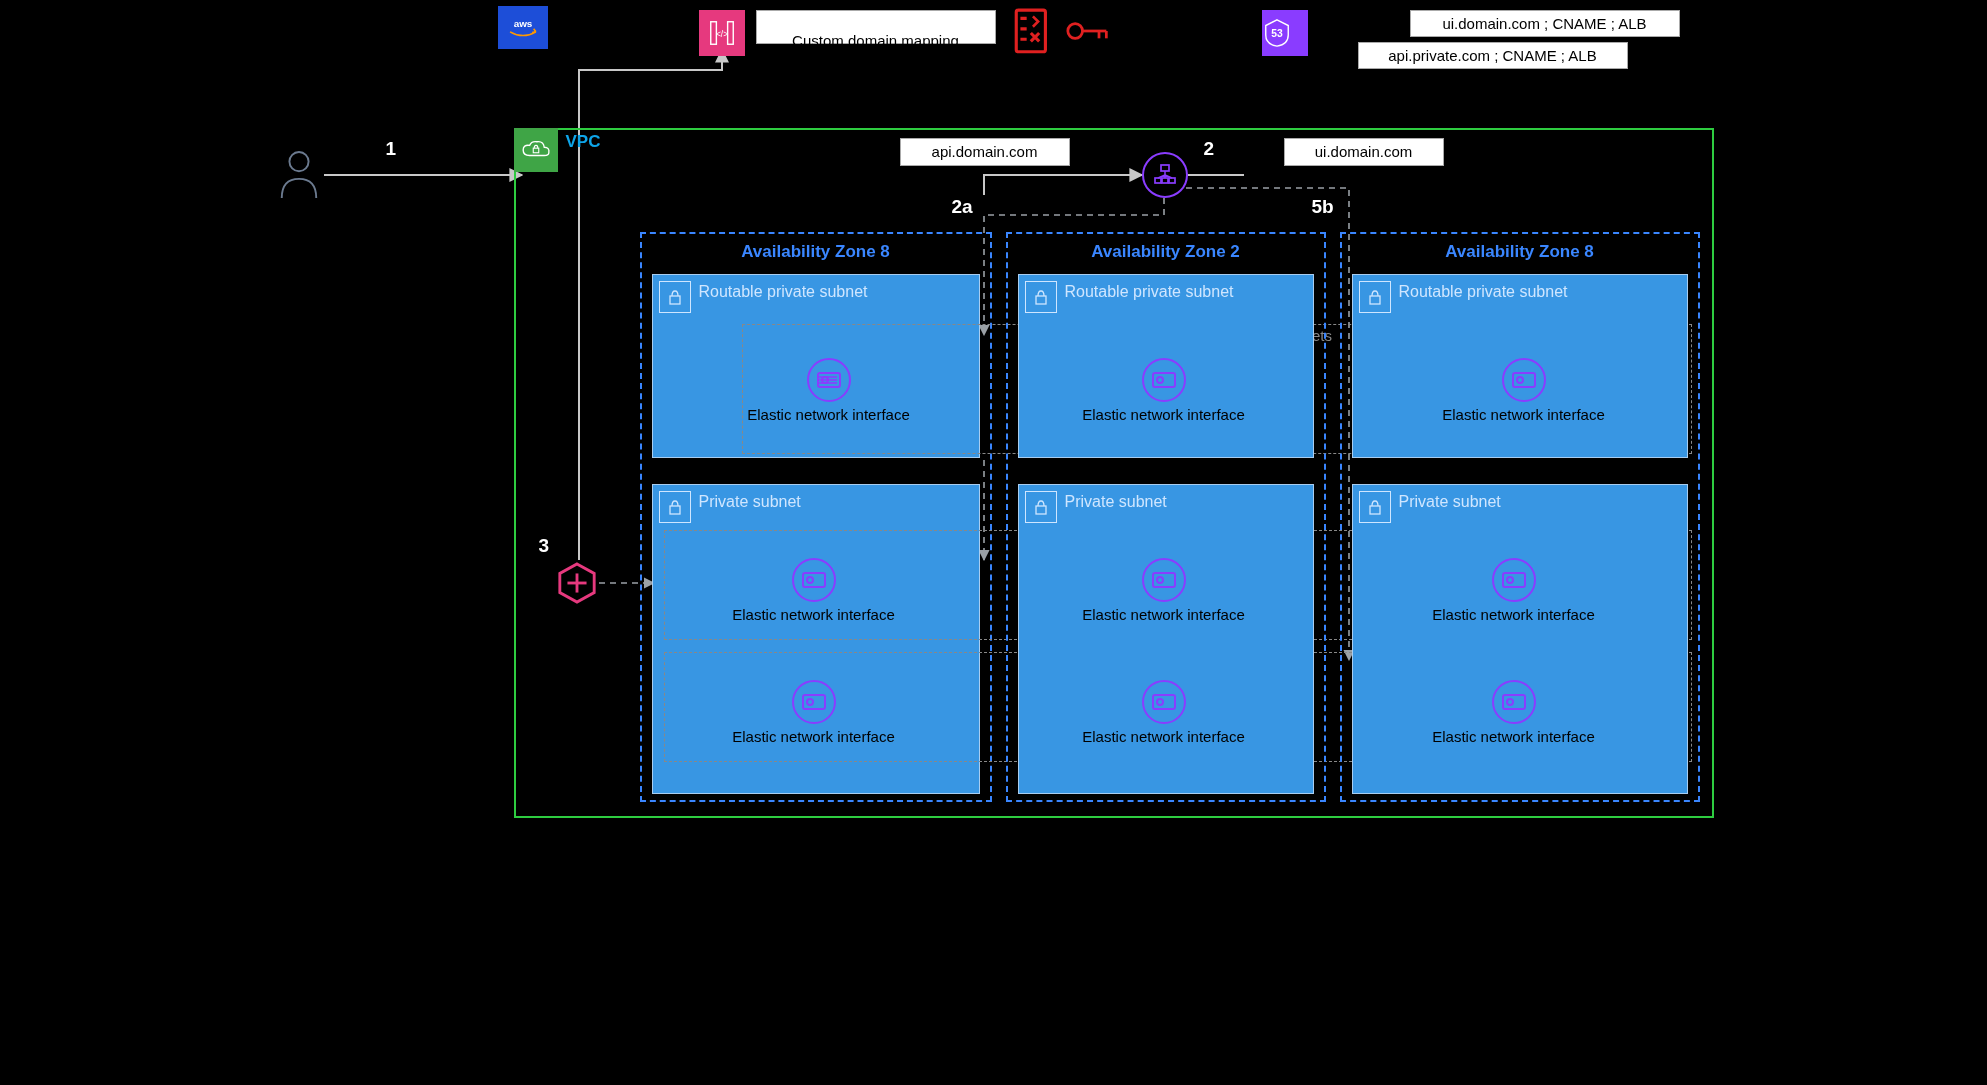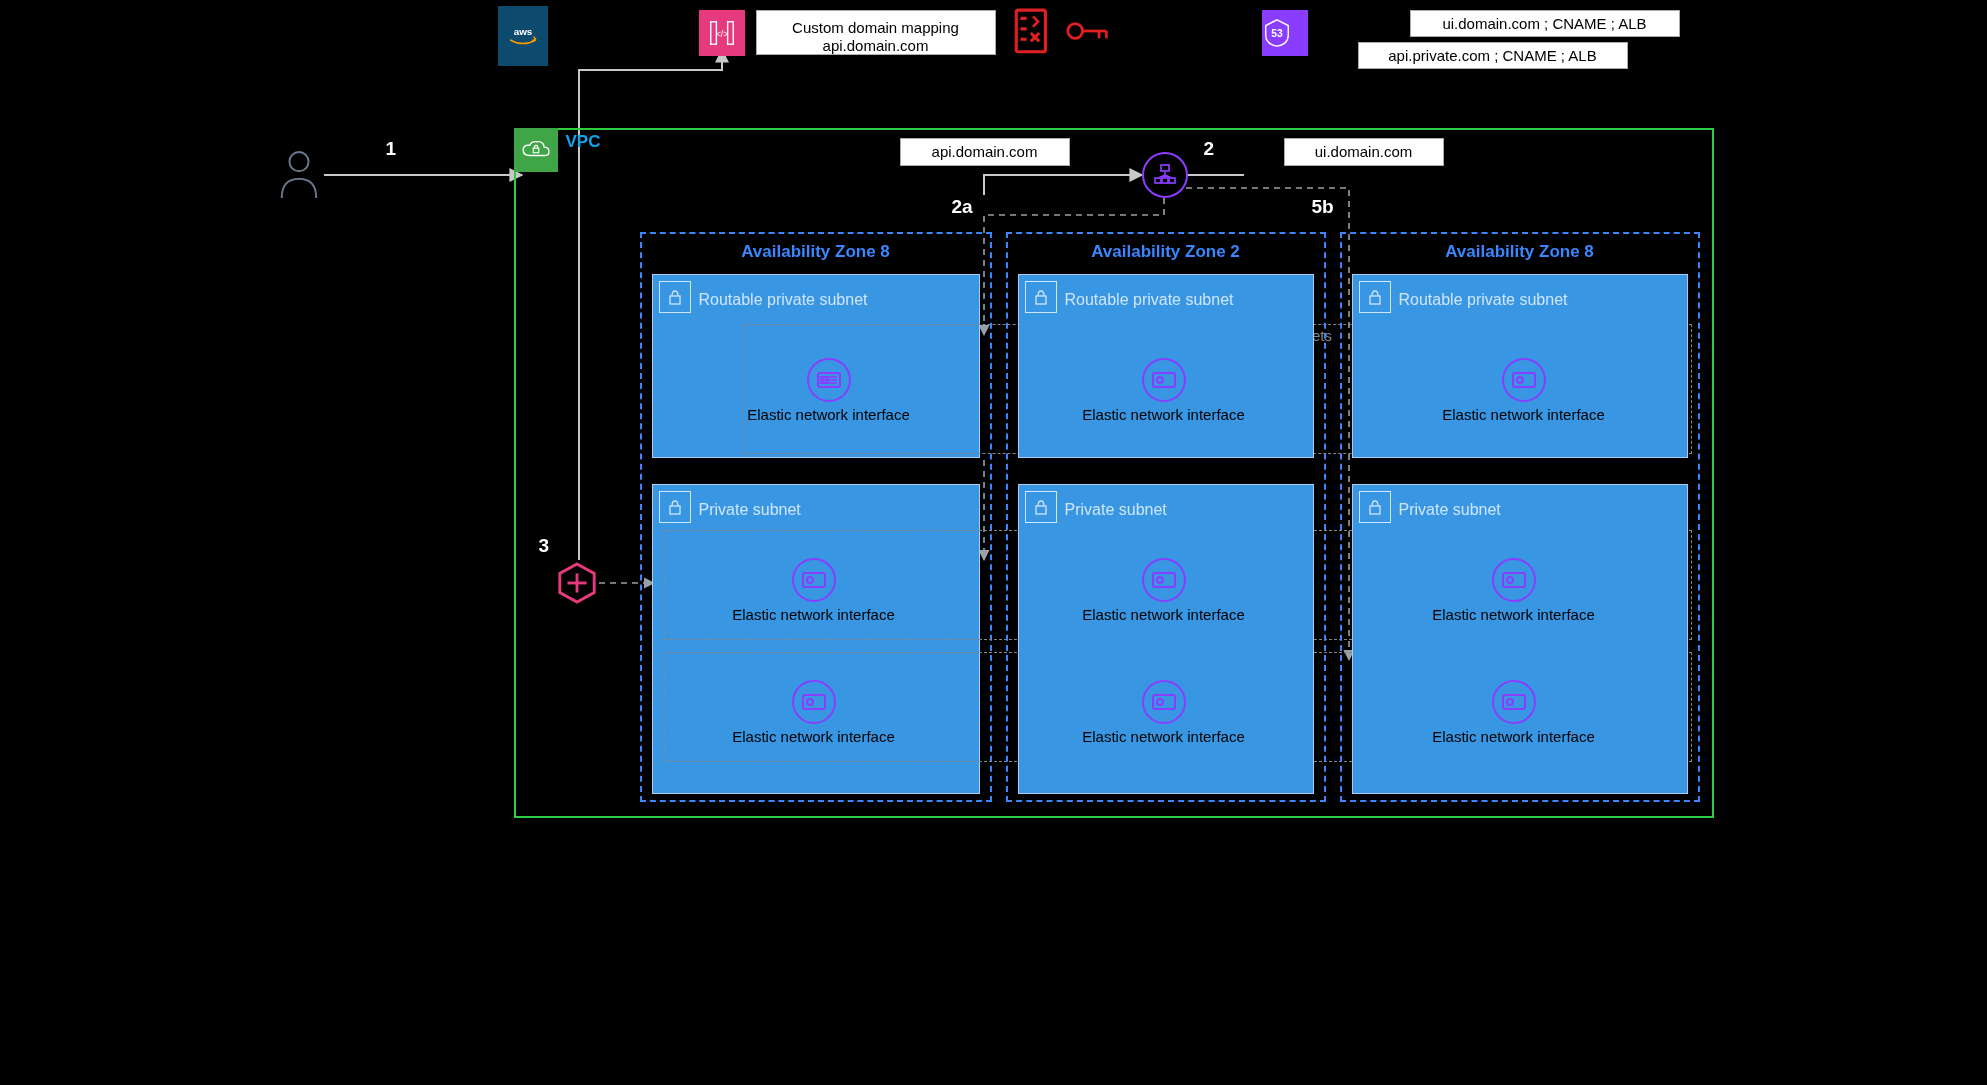--- a/index.html
+++ b/index.html
@@ -2,21 +2,21 @@
 <html><head>
 <meta charset="utf-8">
 <style>
   html,body{margin:0;padding:0;background:#000;color:#fff;font-family:Arial,Helvetica,sans-serif;font-size:15px}
   #stage{position:relative;width:1520px;height:830px;margin:0 auto;background:#000;overflow:hidden}
   .abs{position:absolute;box-sizing:border-box}
   .whitebox{background:#fff;color:#000;border:1px solid #aaa;padding:4px 8px;text-align:center}
   .az-title{color:#3a86ff;font-weight:bold;font-size:17px;text-align:center}
   .az-box{border:2px dashed #3a86ff;background:transparent}
   .subnet-box{background:#3896e3;border:1px solid #a8cdf0}
-  .subnet-title{color:#cfe6ff;font-size:16px;padding:16px 0 0 46px}
+  .subnet-title{color:#cfe6ff;font-size:16px;padding:8px 0 0 46px}
   .lock-icon-box{position:absolute;left:6px;top:6px;width:30px;height:30px;border:1.5px solid #cfe6ff;display:flex;align-items:center;justify-content:center}
   .lock-icon-box svg{width:14px;height:18px}
   .tg-box{border:1px dashed #888}
   .tg-label{color:#888;font-size:15px;text-align:center;position:absolute;width:100%;top:2px;left:0}
   .eni-circle{width:40px;height:40px;border:2.5px solid #8a3cff;border-radius:50%;display:flex;align-items:center;justify-content:center;margin:0 auto}
   .eni-circle svg{width:24px;height:16px}
   .eni-label{color:#000;font-size:15px;text-align:center;margin-top:4px}
   .eni-block{text-align:center}
   .step{font-weight:bold;font-size:19px;color:#fff}
   .vpc-border{border:2px solid #2ecc40}
@@ -47,37 +47,37 @@
 
     <line x1="750" y1="460" x2="750" y2="560" stroke="#9aa0a6" stroke-width="1.6" stroke-dasharray="6 5" marker-end="url(#arrow-dash)"></line>
 
     <polyline points="952,188 1115,188 1115,660" fill="none" stroke="#9aa0a6" stroke-width="1.6" stroke-dasharray="6 5" marker-end="url(#arrow-dash)"></polyline>
 
     <line x1="365" y1="583" x2="420" y2="583" stroke="#9aa0a6" stroke-width="1.6" stroke-dasharray="6 5" marker-end="url(#arrow-dash)"></line>
 
     <polyline points="345,560 345,70 488,70 488,50" fill="none" stroke="#c8c8c8" stroke-width="2" marker-end="url(#arrow-white)"></polyline>
   </svg>
 
-  <div class="abs" style="left:264px;top:6px;width:50px;height:60px;background:#0c4a6e;display:flex;align-items:center;justify-content:center">
+  <div class="abs" style="left:264px;top:6px;width:50px;height:43px;background:#1d4ed8;display:flex;align-items:center;justify-content:center">
     <svg viewBox="0 0 50 30" width="38" height="24">
         <text x="25" y="14" text-anchor="middle" fill="#fff" font-size="13" font-family="Arial" font-weight="bold">aws</text>
         <path d="M8 20 Q25 30 42 20" stroke="#ff9900" stroke-width="2" fill="none"></path>
         <path d="M42 20 l-3 -4 m3 4 l-5 1" stroke="#ff9900" stroke-width="2" fill="none"></path>
       </svg>
   </div>
 
   <div class="abs" style="left:465px;top:10px;width:46px;height:46px;background:#e6397e;display:flex;align-items:center;justify-content:center">
     <svg viewBox="0 0 32 32" width="30" height="30">
         <rect x="4" y="4" width="6" height="24" fill="none" stroke="#fff" stroke-width="1.5"></rect>
         <rect x="22" y="4" width="6" height="24" fill="none" stroke="#fff" stroke-width="1.5"></rect>
         <text x="16" y="20" text-anchor="middle" fill="#fff" font-size="9">&lt;/&gt;</text>
       </svg>
   </div>
 
-  <div class="abs whitebox" style="left:522px;top:10px;width:240px;height:45px;line-height:1.2;padding-top:8px">
+  <div class="abs whitebox" style="left:522px;top:10px;width:240px;height:34px;line-height:1.2;padding-top:21px">
     <div>Custom domain mapping</div>
     <div>api.domain.com</div>
   </div>
 
   <div class="abs" style="left:780px;top:8px;width:50px;height:50px;background:transparent">
     <svg viewBox="0 0 40 48" width="42" height="50">
       <rect x="2" y="2" width="28" height="40" rx="2" fill="none" stroke="#e02020" stroke-width="3"></rect>
       <path d="M6 10 l6 0 M6 20 l6 0 M6 30 l6 0" stroke="#e02020" stroke-width="3"></path>
       <path d="M18 8 l5 5 l-5 5" stroke="#e02020" stroke-width="2.5" fill="none"></path>
       <path d="M16 24 l8 8 M24 24 l-8 8" stroke="#e02020" stroke-width="3"></path>

